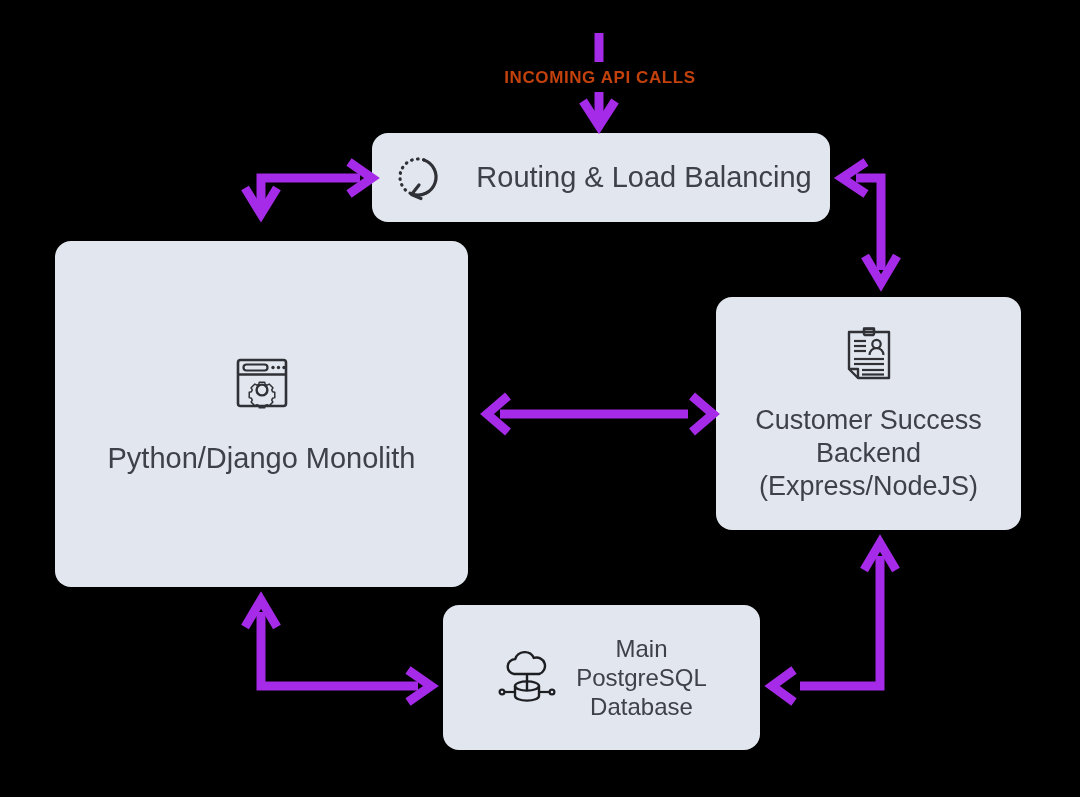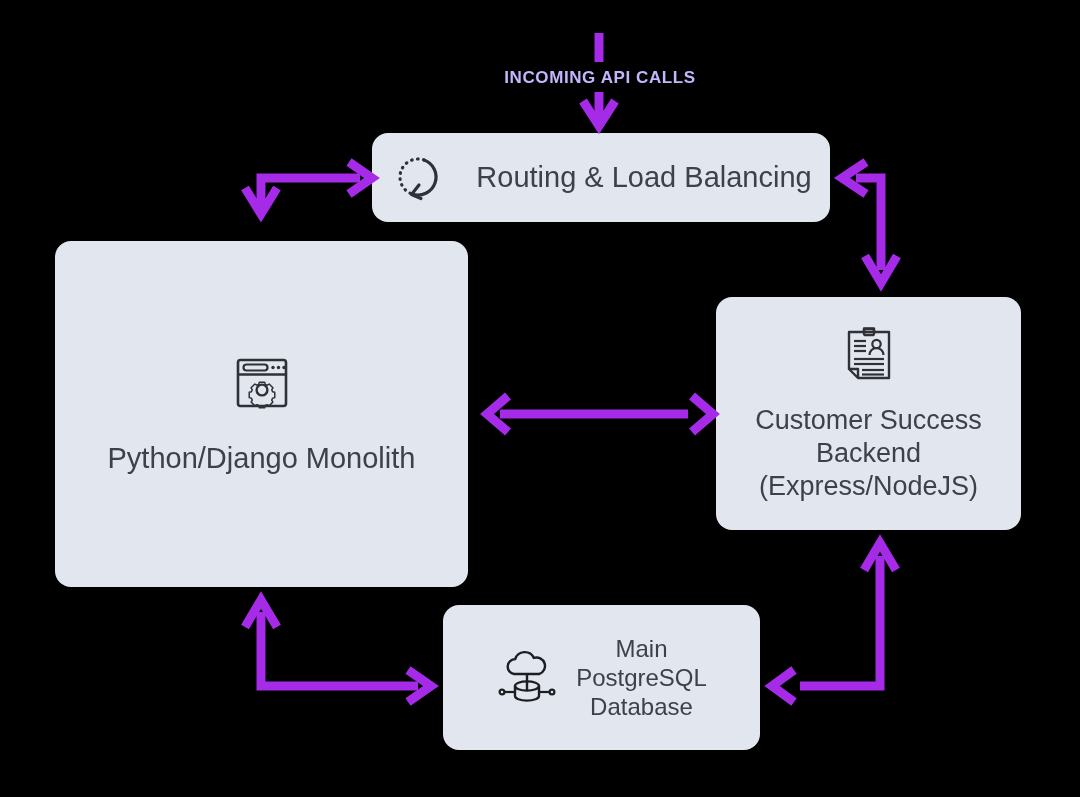--- a/index.html
+++ b/index.html
@@ -83,21 +83,21 @@
   }
   #node-database .node-label { font-size: 24px; }
 
   
   #incoming-label {
     position: absolute;
     left: 460px;
     top: 68px;
     width: 280px;
     text-align: center;
-    color: #c4b5fd;
+    color: #c2410c;
     font-family: "Liberation Sans", sans-serif;
     font-weight: 700;
     font-size: 17px;
     letter-spacing: 0.6px;
     z-index: 5;
   }
 
   
   #arrow-layer {
     position: absolute;

